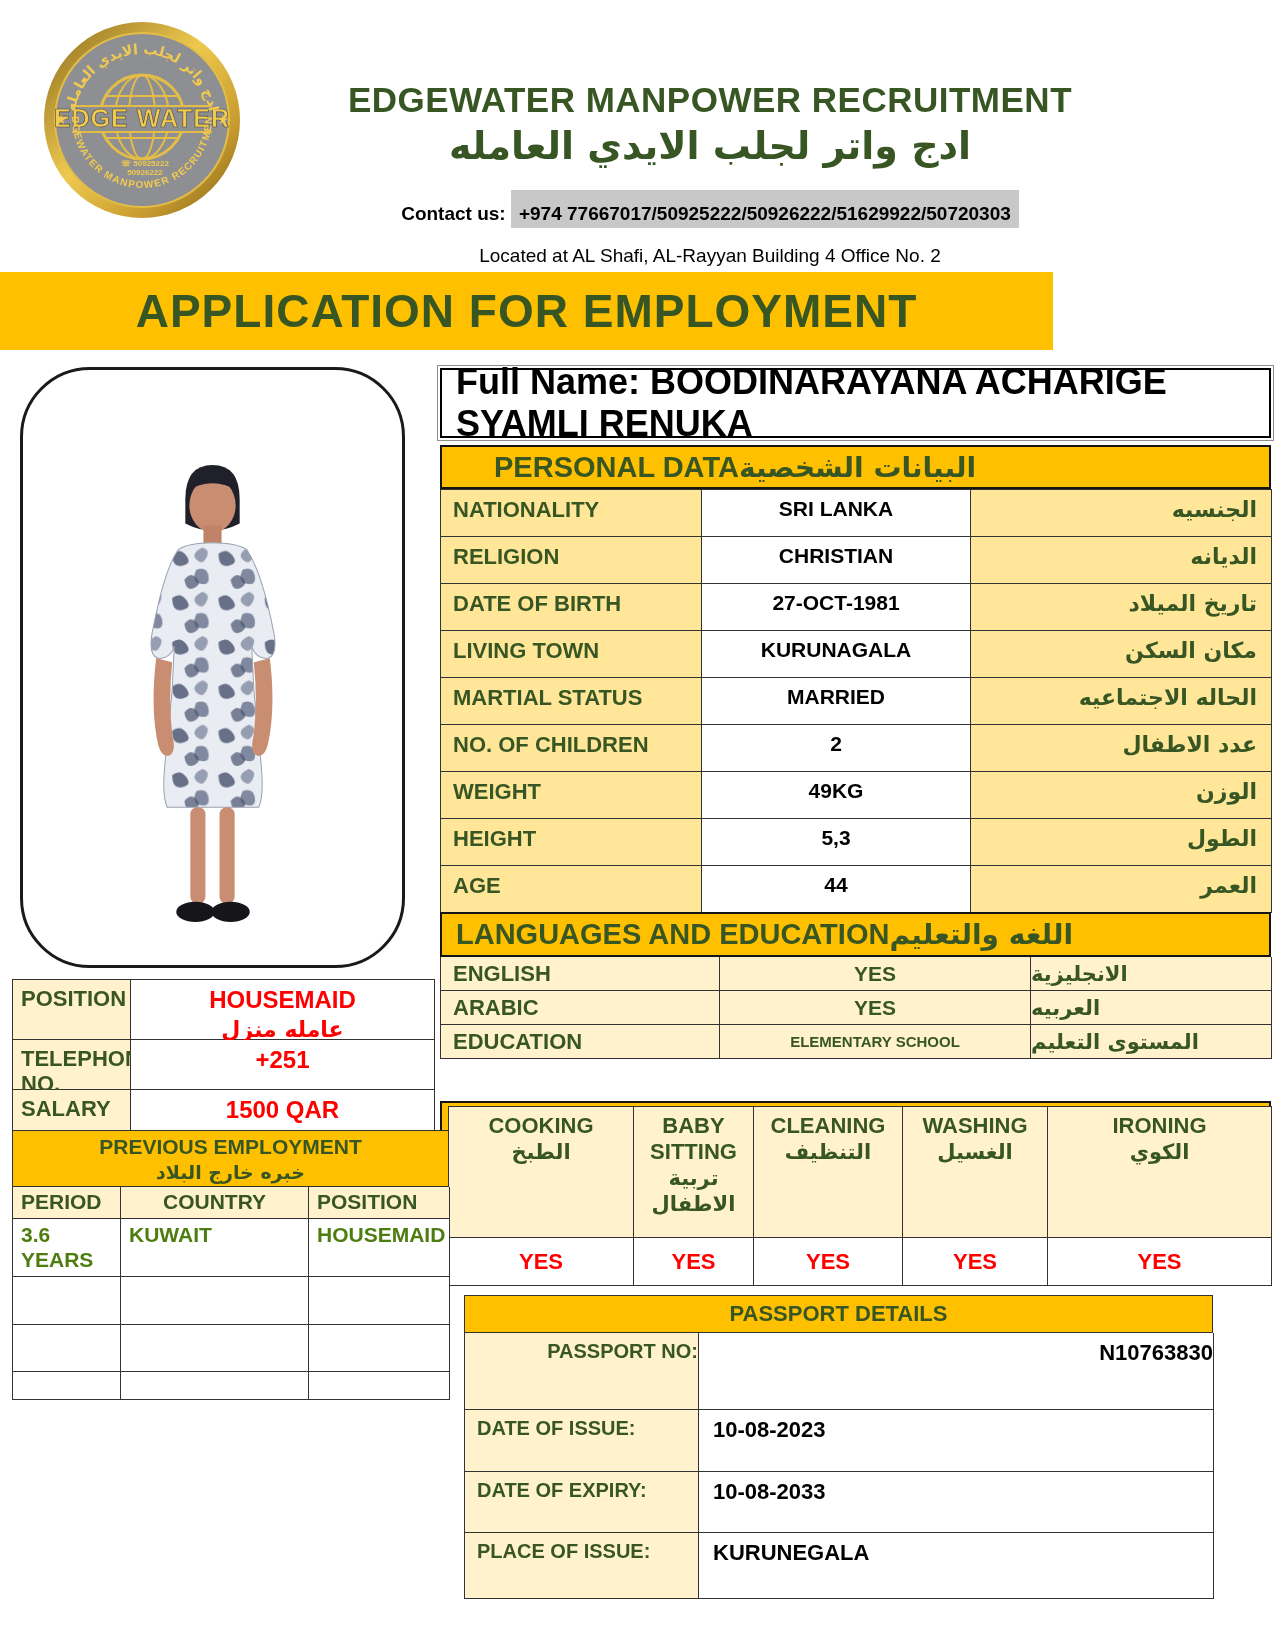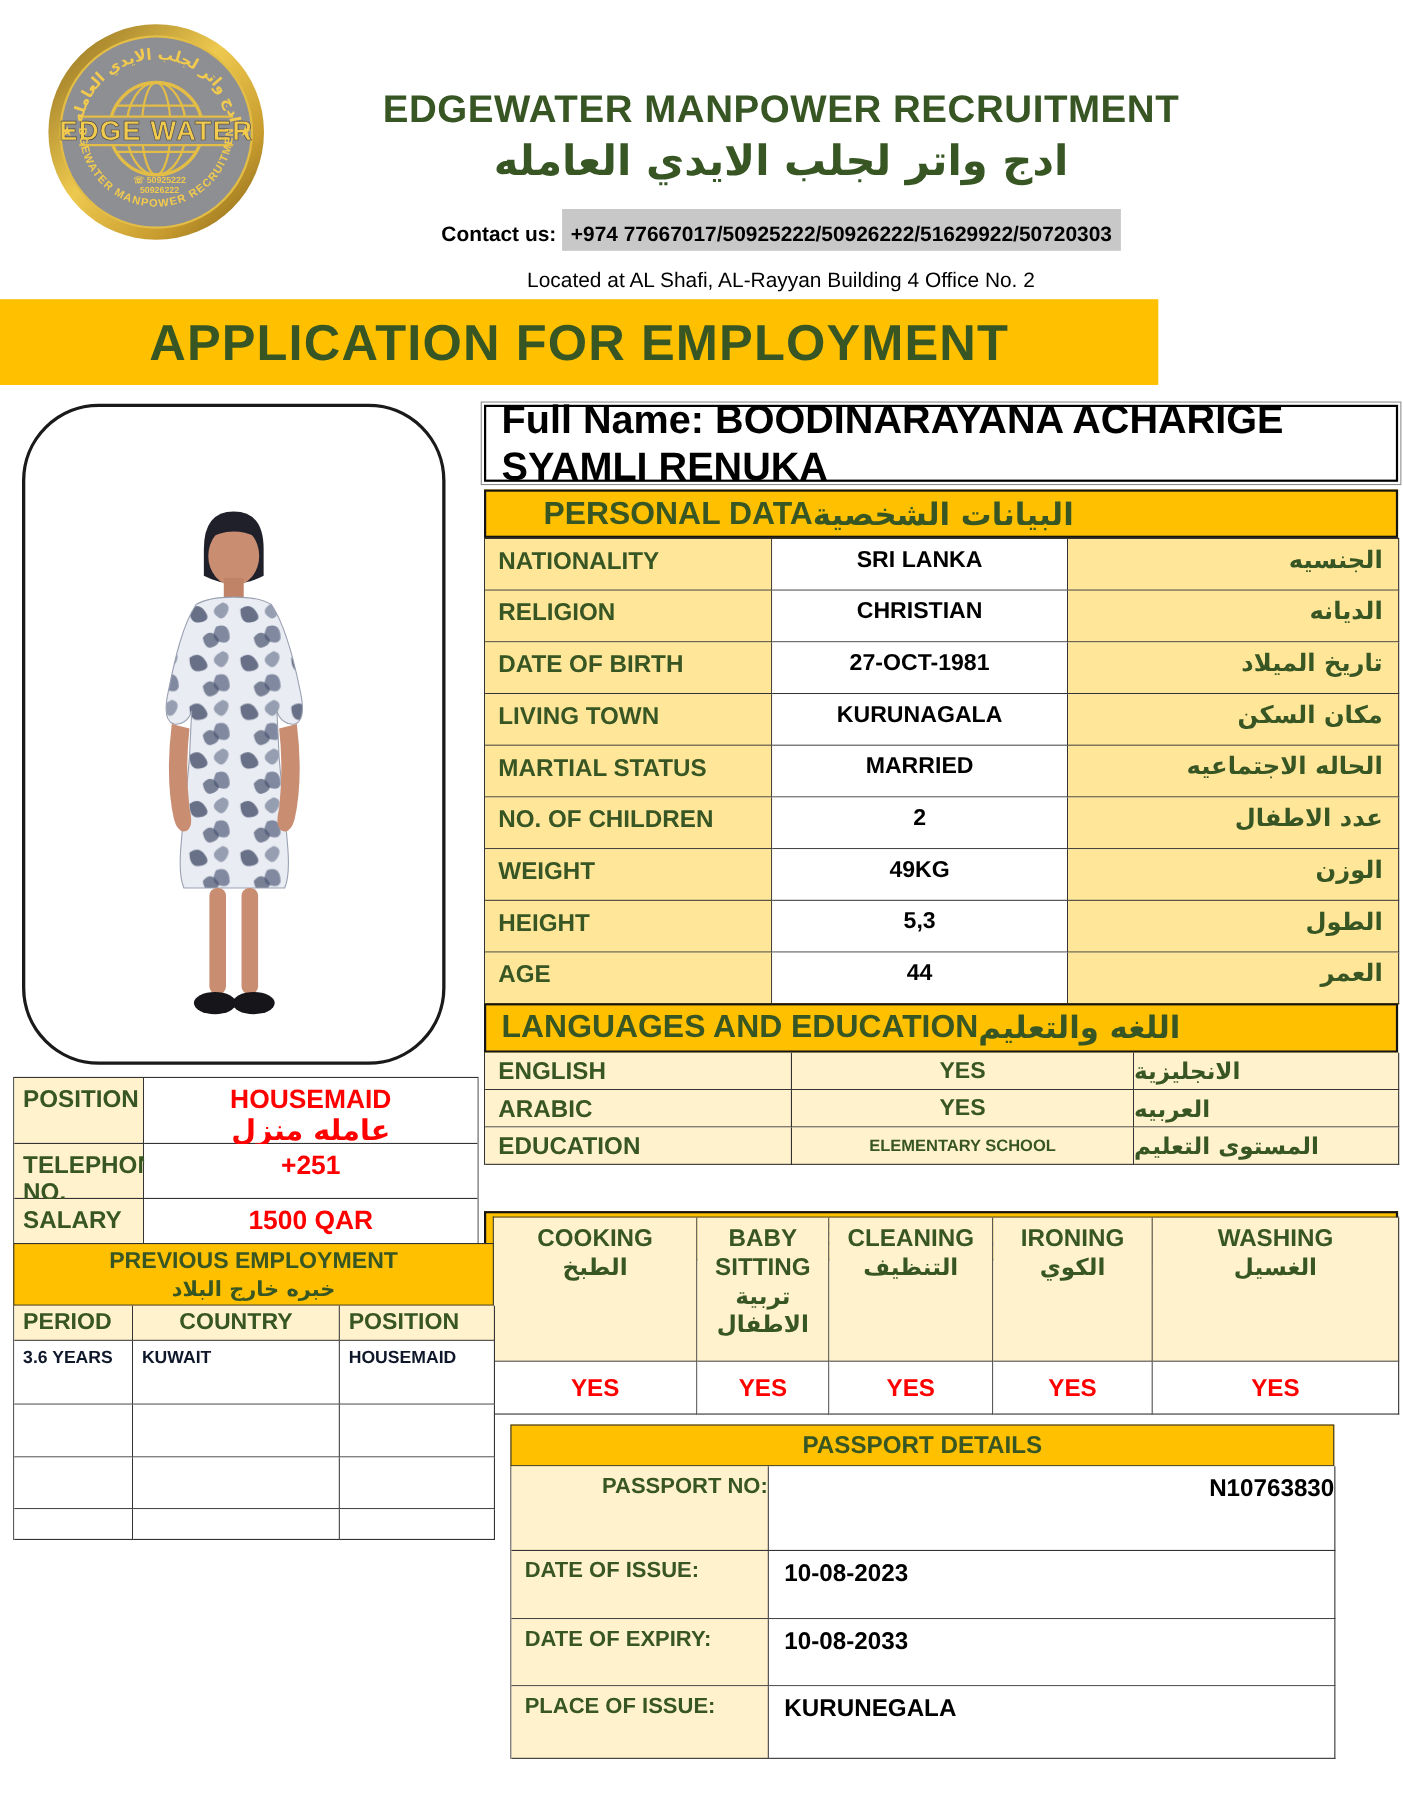--- a/index.html
+++ b/index.html
@@ -79,34 +79,34 @@
                   background:#fff;color:#ff0000;font-weight:bold;font-size:22px;
                   display:flex;align-items:center;justify-content:center;}
 
   
   .pos-table{left:12px;top:979px;width:423px;border:1px solid #333;box-sizing:border-box;}
   .pos-row{display:grid;grid-template-columns:118px 303px;}
   .pos-row>div{border-right:1px solid #333;border-bottom:1px solid #333;box-sizing:border-box;}
   .pos-row>div:last-child{border-right:none;}
   .pos-label{background:#FFF2CC;color:#375623;font-weight:bold;font-size:22px;padding:6px 0 0 8px;line-height:25px;}
   .pos-value{background:#fff;color:#ff0000;font-weight:bold;font-size:24px;text-align:center;padding-top:5px;line-height:29px;}
-  .pos-value .ar{font-size:26px;}
+  .pos-value .ar{font-size:22px;}
   .r1{height:60px;} .r2{height:50px;} .r3{height:44px;}
 
   
   .prev-hdr{left:12px;top:1130px;width:437px;height:57px;background:#FFC000;
             border:1px solid #333;box-sizing:border-box;text-align:center;}
   .prev-hdr .en{display:block;color:#375623;font-weight:bold;font-size:21px;line-height:27px;padding-top:2px;}
   .prev-hdr .ar{display:block;color:#375623;font-weight:bold;font-size:19px;line-height:24px;}
   .prev-table{left:12px;top:1187px;width:437px;border-left:1px solid #333;}
   .prev-cols{display:grid;grid-template-columns:108px 188px 141px;}
   .prev-cols>div{border-right:1px solid #333;border-bottom:1px solid #333;box-sizing:border-box;}
   .prev-colhead{height:32px;background:#FFF2CC;color:#375623;font-weight:bold;font-size:21px;line-height:30px;}
   .ph-period{padding-left:8px;} .ph-country{text-align:center;} .ph-position{padding-left:8px;}
-  .prev-cell{background:#fff;color:#0f172a;font-weight:bold;font-size:16px;line-height:25px;padding:3px 0 0 8px;}
+  .prev-cell{background:#fff;color:#4d7c0f;font-weight:bold;font-size:21px;line-height:25px;padding:3px 0 0 8px;}
   .rowA{height:58px;} .rowB{height:48px;} .rowC{height:47px;} .rowD{height:28px;}
 
   
   .pass-hdr{left:464px;top:1295px;width:749px;height:38px;background:#FFC000;
             border:1px solid #333;box-sizing:border-box;text-align:center;
             color:#375623;font-weight:bold;font-size:22px;line-height:36px;}
   .pass-table{left:464px;top:1333px;width:749px;border-left:1px solid #333;}
   .pass-row{display:grid;grid-template-columns:234px 515px;}
   .pass-row>div{border-right:1px solid #333;border-bottom:1px solid #333;box-sizing:border-box;padding-top:7px;}
   .pass-label{background:#FFF2CC;color:#375623;font-weight:bold;font-size:20px;padding-left:12px;}
@@ -290,26 +290,26 @@
       </div>
       <div>
         <span class="skill-en">BABY SITTING</span>
         <span class="skill-ar ar">تربية الاطفال</span>
       </div>
       <div>
         <span class="skill-en">CLEANING</span>
         <span class="skill-ar ar">التنظيف</span>
       </div>
       <div>
+        <span class="skill-en">WASHING</span>
+        <span class="skill-ar ar">الغسيل</span>
+      </div>
+      <div>
         <span class="skill-en">IRONING</span>
         <span class="skill-ar ar">الكوي</span>
-      </div>
-      <div>
-        <span class="skill-en">WASHING</span>
-        <span class="skill-ar ar">الغسيل</span>
       </div>
     </div>
     <div class="skills-yes">
       <div>YES</div>
       <div>YES</div>
       <div>YES</div>
       <div>YES</div>
       <div>YES</div>
     </div>
   </div>

